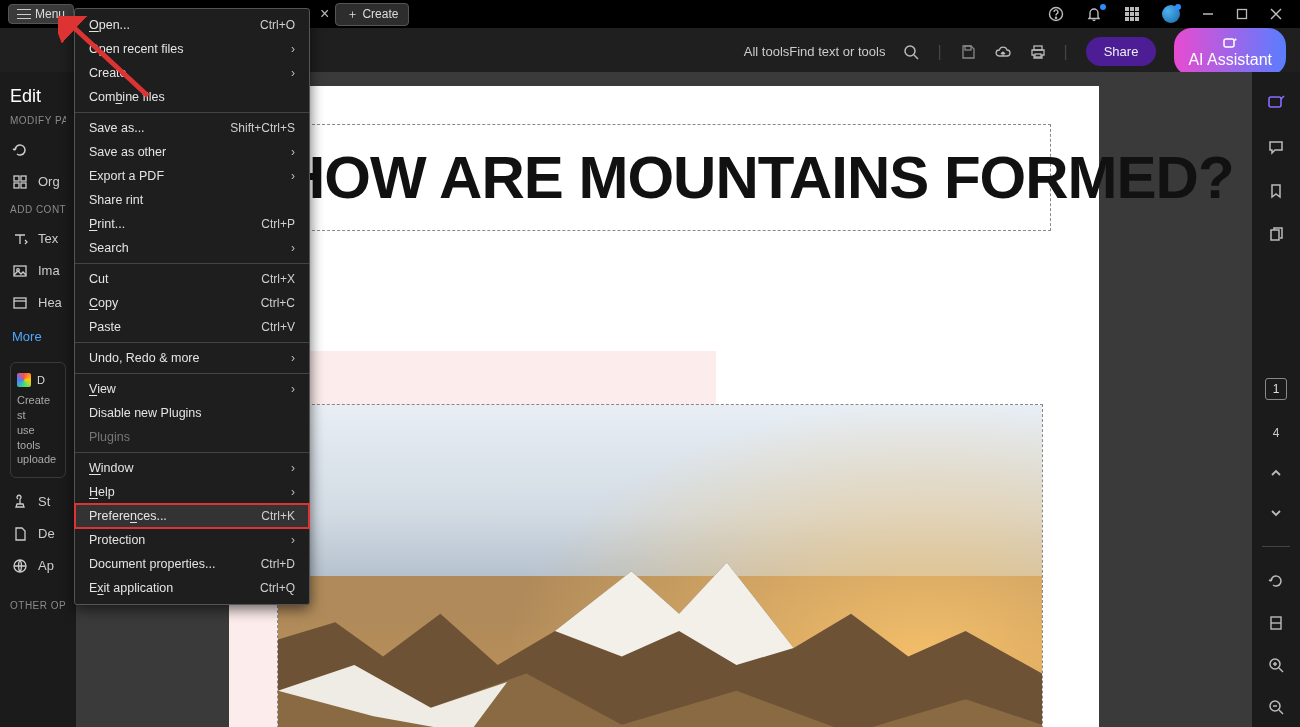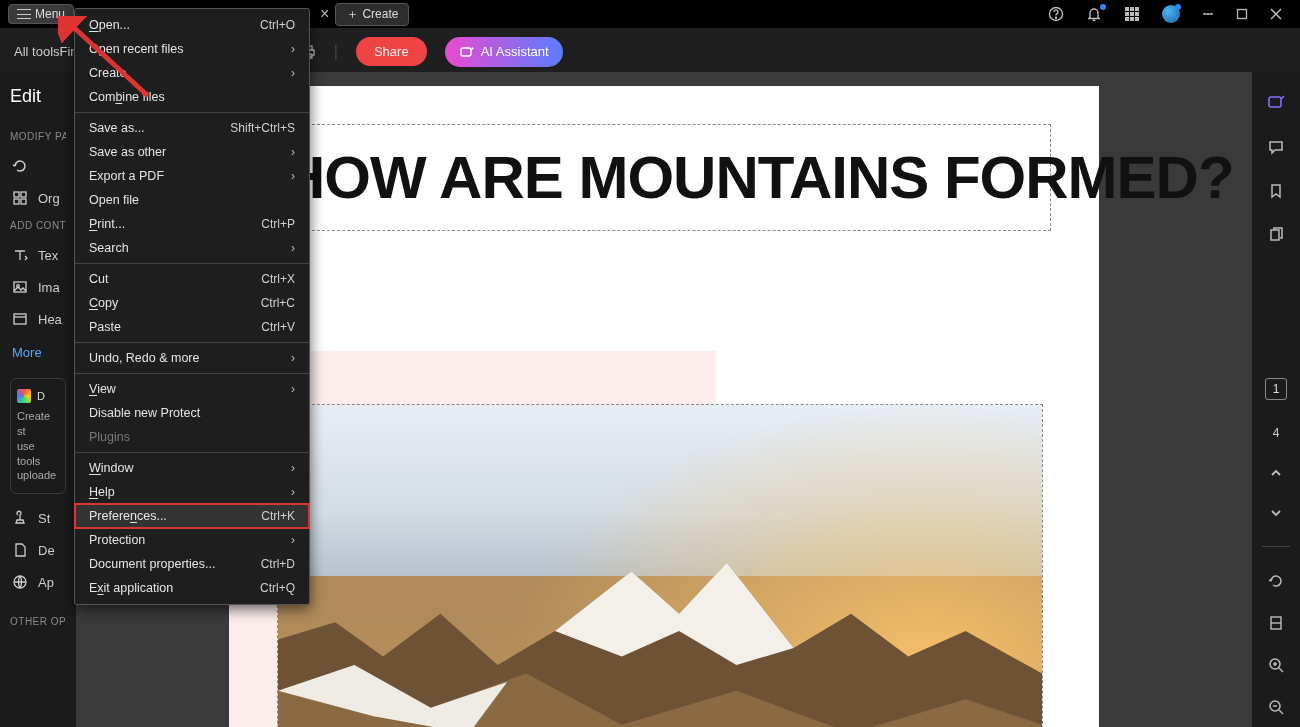--- a/index.html
+++ b/index.html
@@ -14,33 +14,33 @@
 .tab-close { font-size: 16px; color: #bbb; margin-left: 240px; }
 .create-btn { display: flex; align-items: center; gap: 4px; background: #2d2d2d; border: 1px solid #555; border-radius: 4px; padding: 2px 10px; font-size: 12px; color: #ddd; cursor: pointer; }
 .titlebar-right { display: flex; align-items: center; gap: 22px; padding-right: 18px; }
 .titlebar-right .sys { color: #bbb; font-size: 13px; cursor: pointer; }
 .globe { width: 18px; height: 18px; border-radius: 50%; background: radial-gradient(circle at 6px 6px,#4fb1f0,#1768a6); position: relative; }
 .globe::after { content: ""; position: absolute; top: -1px; right: -1px; width: 6px; height: 6px; background: #2d8cff; border-radius: 50%; }
 .bell-dot { position: relative; }
 .bell-dot::after { content:""; position:absolute; top:-2px; right:-4px; width:6px; height:6px; background:#2d8cff; border-radius:50%; }
 
 
-.toolbar { height: 48px; background: #1f1f1f; border-bottom: 1px solid #000; display: flex; align-items: center; justify-content: flex-start; padding: 0 14px; }
+.toolbar { height: 48px; background: #1f1f1f; border-bottom: 1px solid #000; display: flex; align-items: center; justify-content: flex-end; padding: 0 14px; }
 .toolbar-left { font-size: 13px; color: #ccc; }
 .toolbar-right { display: flex; align-items: center; gap: 18px; }
 .find-text { font-size: 13px; color: #ccc; }
 .tb-icon { color: #bbb; cursor: pointer; }
-.share-btn { background: #ef4444; color: #eee; border-radius: 18px; padding: 7px 18px; font-size: 13px; cursor: pointer; }
-.ai-btn { background: linear-gradient(90deg,#e84bd0,#5a7dff); color: #fff; border-radius: 18px; padding: 7px 14px; font-size: 13px; display: flex; align-items: center; gap: 6px; cursor: pointer; }
+.share-btn { background: #4c1d95; color: #eee; border-radius: 18px; padding: 7px 18px; font-size: 13px; cursor: pointer; }
+.ai-btn { background: linear-gradient(90deg,#e84bd0,#5a7dff); color: #fff; border-radius: 18px; padding: 7px 14px; font-size: 16px; display: flex; align-items: center; cursor: pointer; flex-direction: column; }
 
 
 .sidebar { position: absolute; left: 0; top: 72px; bottom: 0; width: 76px; background: #1b1b1b; padding: 14px 10px; font-size: 12px; color: #bbb; }
-.sidebar h2 { font-size: 18px; color: #fff; font-weight: 500; margin-bottom: 24px; }
+.sidebar h2 { font-size: 18px; color: #fff; font-weight: 500; margin-bottom: 8px; }
 .sb-label { font-size: 10px; letter-spacing: .5px; color: #8a8a8a; margin: 6px 0 8px; white-space: nowrap; overflow: hidden; }
-.sb-item { display: flex; align-items: center; gap: 10px; padding: 8px 2px; color: #ccc; font-size: 13px; cursor: pointer; white-space: nowrap; overflow: hidden; }
+.sb-item { display: flex; align-items: flex-start; gap: 10px; padding: 8px 2px; color: #ccc; font-size: 13px; cursor: pointer; white-space: nowrap; overflow: hidden; }
 .sb-item svg { flex-shrink: 0; }
 .more { color: #4fa8ff; font-size: 13px; padding: 10px 2px; cursor: pointer; }
 .infobox { border: 1px solid #3a3a3a; border-radius: 6px; padding: 10px 6px; margin-top: 8px; font-size: 11px; overflow: hidden; }
 .infobox .dtitle { color:#ddd; margin-bottom:6px; white-space:nowrap; display:flex; align-items:center; gap:6px; }
 .infobox .logo { width:14px; height:14px; background:conic-gradient(#ff4e4e,#ffce00,#33e07d,#4e7bff,#ff4e4e); border-radius:2px; }
 .infobox p { color:#aaa; line-height:1.35; }
 
 
 .menu { position: absolute; top: 8px; left: 74px; width: 236px; background: #1e1e1e; border: 1px solid #555; border-radius: 3px; box-shadow: 0 4px 14px rgba(0,0,0,.6); padding: 4px 0; z-index: 50; }
 .menu-item { display: flex; justify-content: space-between; align-items: center; padding: 5px 14px; font-size: 12.5px; color: #e4e4e4; cursor: pointer; position: relative; }
@@ -381,21 +381,21 @@
     </div>
     <div class="menu-item">
       <span>Save as other</span>
       <span class="sub">›</span>
     </div>
     <div class="menu-item">
       <span>Export a PDF</span>
       <span class="sub">›</span>
     </div>
     <div class="menu-item">
-      <span>Open file</span>
+      <span>Share rint</span>
     </div>
     <div class="menu-item">
       <span><span class="underline">P</span>rint...</span>
       <span class="sc">Ctrl+P</span>
     </div>
     <div class="menu-item">
       <span>Search</span>
       <span class="sub">›</span>
     </div>
     <div class="menu-sep"></div>
@@ -415,21 +415,21 @@
     <div class="menu-item">
       <span>Undo, Redo &amp; more</span>
       <span class="sub">›</span>
     </div>
     <div class="menu-sep"></div>
     <div class="menu-item">
       <span><span class="underline">V</span>iew</span>
       <span class="sub">›</span>
     </div>
     <div class="menu-item">
-      <span>Disable new Protect</span>
+      <span>Disable new Plugins</span>
     </div>
     <div class="menu-item disabled">
       <span>Plugins</span>
     </div>
     <div class="menu-sep"></div>
     <div class="menu-item">
       <span><span class="underline">W</span>indow</span>
       <span class="sub">›</span>
     </div>
     <div class="menu-item">

